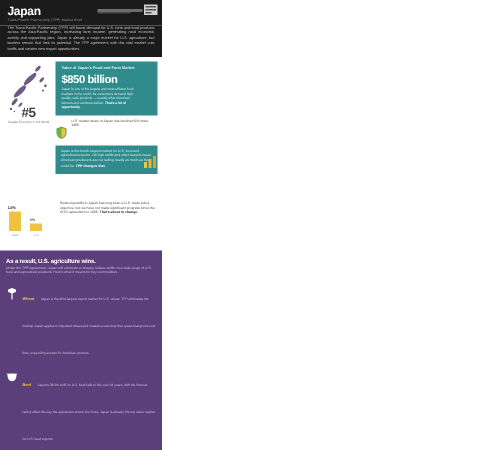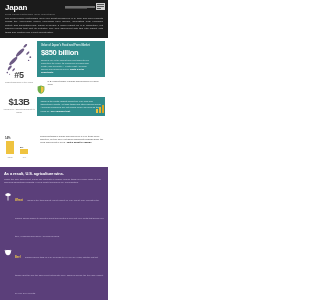--- a/index.html
+++ b/index.html
@@ -135,24 +135,20 @@
         <svg width="8" height="9" viewBox="0 0 8 9">
           <path d="M4 .4 7.4 1.6v3.1C7.4 6.6 5.9 8.1 4 8.7 2.1 8.1.6 6.6.6 4.7V1.6z" fill="#6fae4a"></path>
           <path d="M4 1.3 6.6 2.2v2.5c0 1.5-1.1 2.7-2.6 3.2z" fill="#efc33f"></path>
         </svg>
       </span>
       <span class="badgetxt">U.S. market share in Japan has declined 6% since 1995.</span>
     </div>
   </div>
 
   <div class="sec13">
-    <div class="stat13">
-      <div class="num">$13B</div>
-      <div class="lbl">Annual U.S. Agricultural Exports to Japan</div>
-    </div>
     <div class="teal2">
       <span>Japan is the fourth-largest market for U.S. food and agricultural exports. Yet high tariffs and other barriers mean American producers are not selling nearly as much as they could be.</span>
       <b>TPP changes that.</b>
     </div>
     <span class="chartbadge">
       <svg width="8" height="8" viewBox="0 0 8 8">
         <rect x="0" y="4" width="2" height="4" fill="#efc33f"></rect>
         <rect x="3" y="2" width="2" height="6" fill="#e8b62f"></rect>
         <rect x="6" y="0" width="2" height="8" fill="#d9a41f"></rect>
       </svg>

